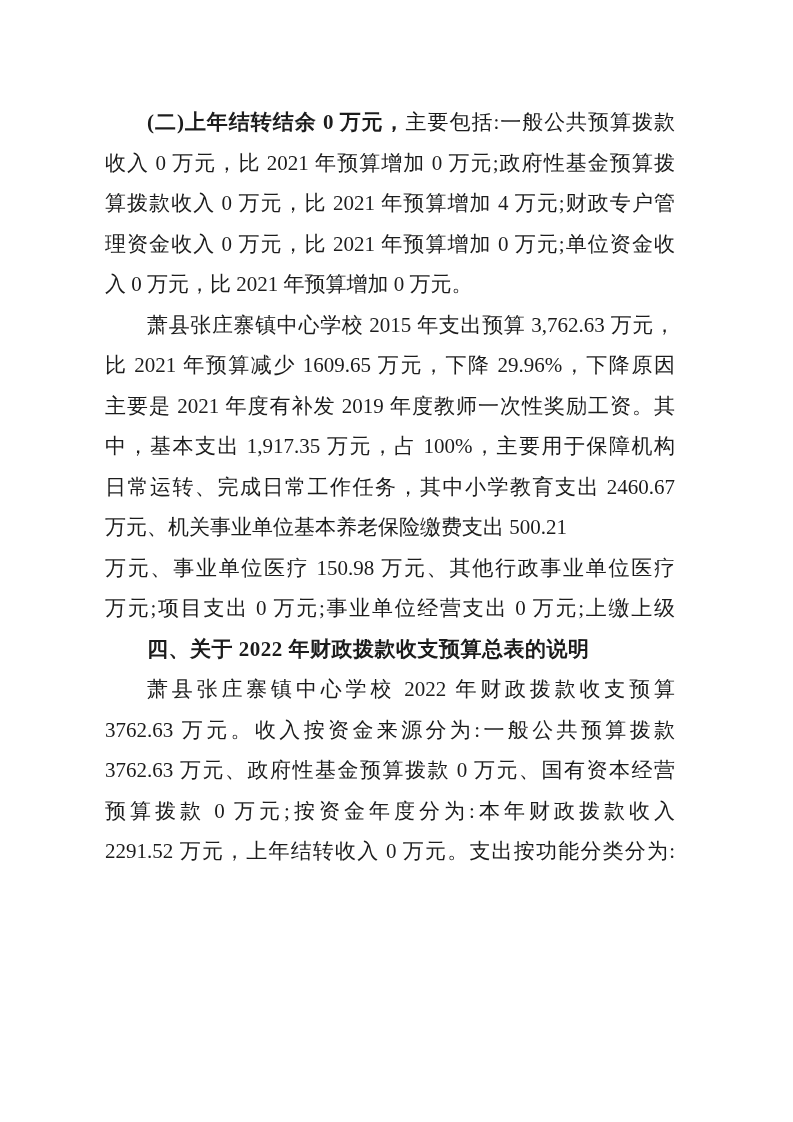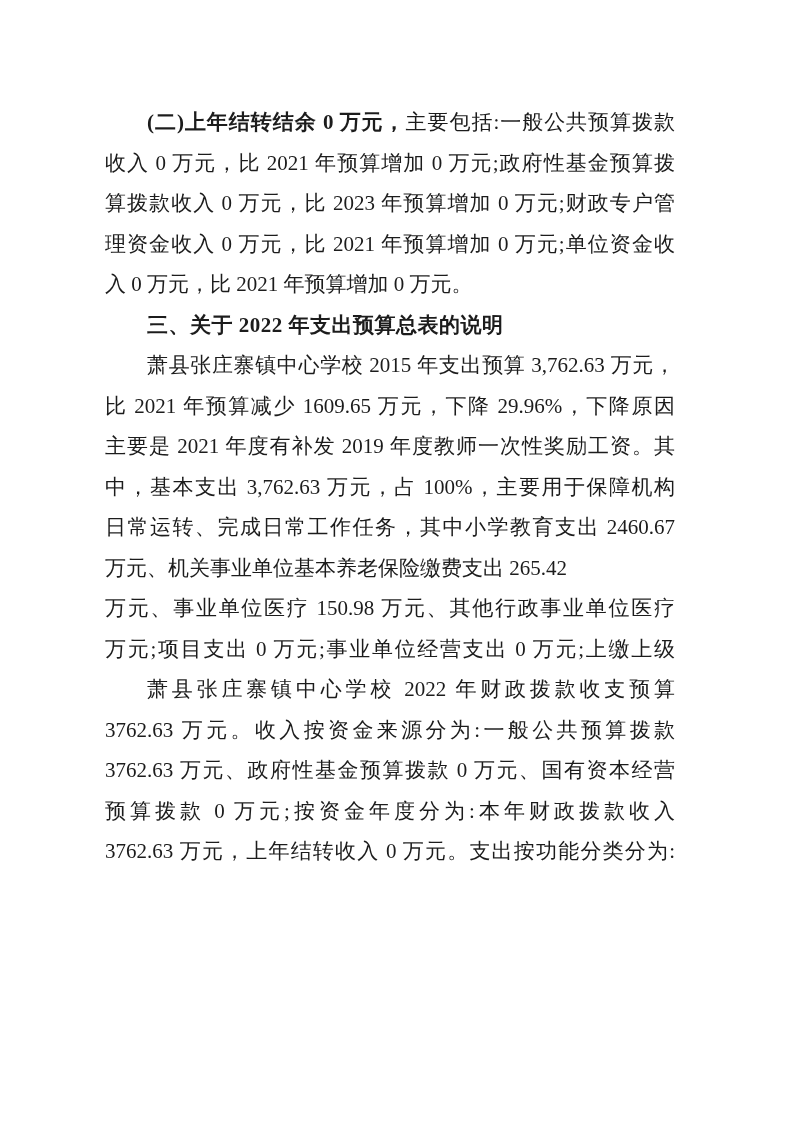--- a/index.html
+++ b/index.html
@@ -33,38 +33,38 @@
   .heading .line { letter-spacing: 0.5px; }
 </style>
 </head>
 <body>
 
 <div class="page">
   <div class="doc-body">
       <div class="paragraph">
         <div class="line indent fill"><span class="seg bold">(二)上年结转结余 0 万元，</span><span class="seg">主要包括:一般公共预算拨款</span></div>
         <div class="line fill"><span class="seg">收入 0 万元，比 2021 年预算增加 0 万元;政府性基金预算拨</span></div>
-        <div class="line fill"><span class="seg">算拨款收入 0 万元，比 2023 年预算增加 0 万元;财政专户管</span></div>
+        <div class="line fill"><span class="seg">算拨款收入 0 万元，比 2021 年预算增加 4 万元;财政专户管</span></div>
         <div class="line fill"><span class="seg">理资金收入 0 万元，比 2021 年预算增加 0 万元;单位资金收</span></div>
         <div class="line nofill"><span class="seg">入 0 万元，比 2021 年预算增加 0 万元。</span></div>
-      </div>
-      <div class="paragraph heading">
-        <div class="line indent nofill"><span class="seg bold">三、关于 2022 年支出预算总表的说明</span></div>
       </div>
       <div class="paragraph">
         <div class="line indent fill"><span class="seg">萧县张庄寨镇中心学校 2015 年支出预算 3,762.63 万元，</span></div>
         <div class="line fill"><span class="seg">比 2021 年预算减少 1609.65 万元，下降 29.96%，下降原因</span></div>
         <div class="line fill"><span class="seg">主要是 2021 年度有补发 2019 年度教师一次性奖励工资。其</span></div>
-        <div class="line fill"><span class="seg">中，基本支出 3,762.63 万元，占 100%，主要用于保障机构</span></div>
+        <div class="line fill"><span class="seg">中，基本支出 1,917.35 万元，占 100%，主要用于保障机构</span></div>
         <div class="line fill"><span class="seg">日常运转、完成日常工作任务，其中小学教育支出 2460.67</span></div>
-        <div class="line nofill"><span class="seg">万元、机关事业单位基本养老保险缴费支出 265.42</span></div>
+        <div class="line nofill"><span class="seg">万元、机关事业单位基本养老保险缴费支出 500.21</span></div>
         <div class="line fill"><span class="seg">万元、事业单位医疗 150.98 万元、其他行政事业单位医疗</span></div>
         <div class="line fill"><span class="seg">万元;项目支出 0 万元;事业单位经营支出 0 万元;上缴上级</span></div>
+      </div>
+      <div class="paragraph heading">
+        <div class="line indent nofill"><span class="seg bold">四、关于 2022 年财政拨款收支预算总表的说明</span></div>
       </div>
       <div class="paragraph">
         <div class="line indent fill"><span class="seg">萧县张庄寨镇中心学校 2022 年财政拨款收支预算</span></div>
         <div class="line fill"><span class="seg">3762.63 万元。收入按资金来源分为:一般公共预算拨款</span></div>
         <div class="line fill"><span class="seg">3762.63 万元、政府性基金预算拨款 0 万元、国有资本经营</span></div>
         <div class="line fill"><span class="seg">预算拨款 0 万元;按资金年度分为:本年财政拨款收入</span></div>
-        <div class="line fill"><span class="seg">3762.63 万元，上年结转收入 0 万元。支出按功能分类分为:</span></div>
+        <div class="line fill"><span class="seg">2291.52 万元，上年结转收入 0 万元。支出按功能分类分为:</span></div>
       </div>
     </div>
 </div>
 
 </body></html>

